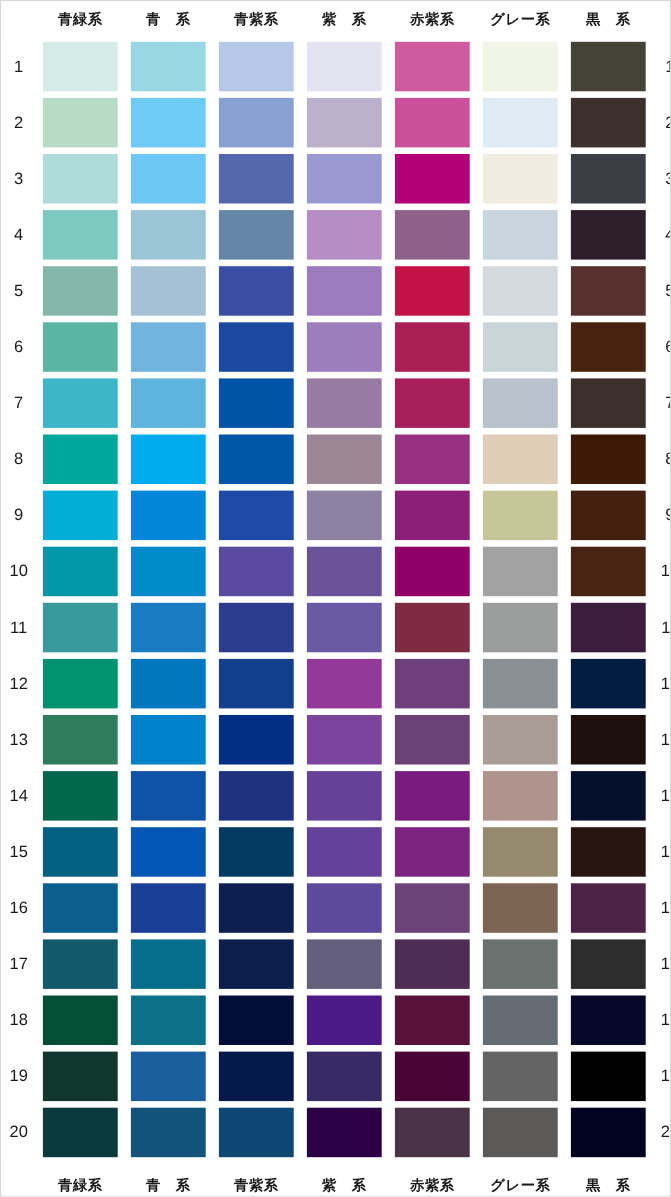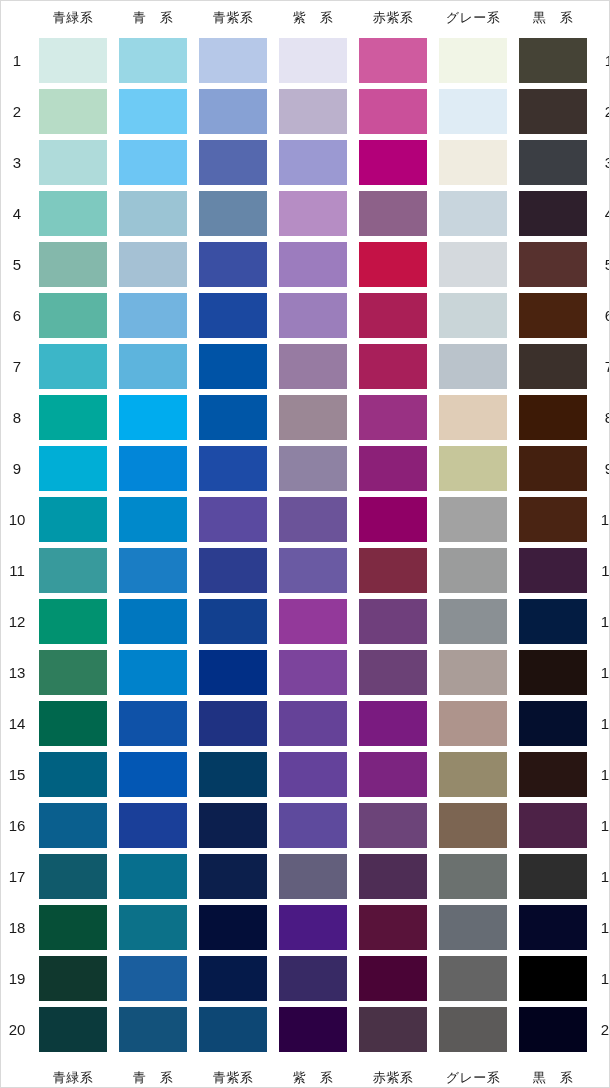--- a/index.html
+++ b/index.html
@@ -21,21 +21,21 @@
   .palette-table {
     width: 610px;
     border-collapse: collapse;
     table-layout: fixed;
   }
   .palette-table col.num-col { width: 32px; }
   .palette-table col.swatch-col { width: 80px; }
 
   thead th, tfoot th {
     height: 34px;
-    font-weight: normal;
+    font-weight: bold;
     font-size: 13px;
     color: #1a1a1a;
     text-align: center;
     vertical-align: middle;
     letter-spacing: 0.5px;
     padding: 0;
   }
   thead th.corner-head, tfoot th.corner-head {
     background: transparent;
   }

